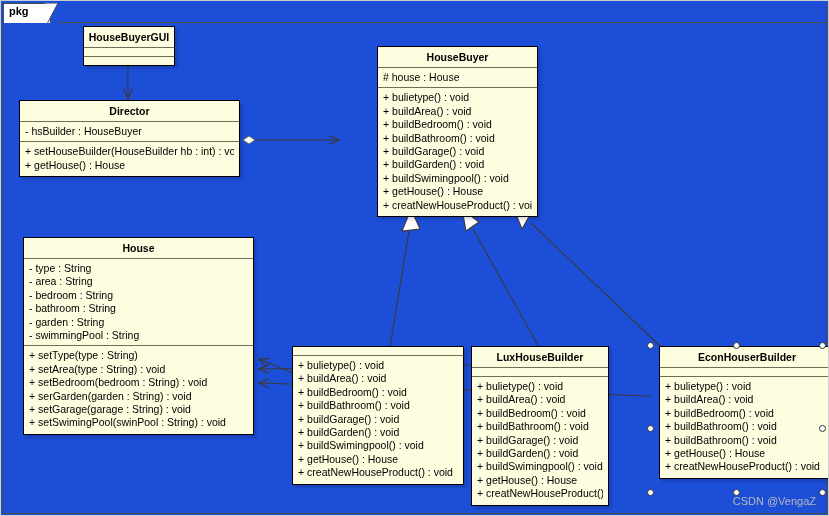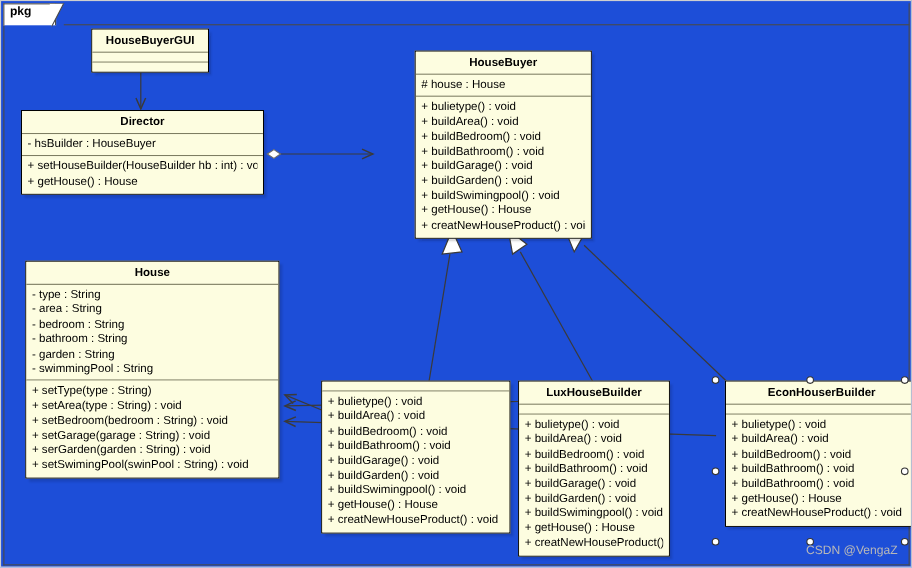--- a/index.html
+++ b/index.html
@@ -193,21 +193,21 @@
 
     <g>
       <line x1="470" y1="364" x2="258" y2="368" stroke="#3a3a3a" stroke-width="1.1" marker-end="url(#openArrowL)"></line>
     </g>
 
     <g>
       <line x1="650" y1="395" x2="258" y2="382" stroke="#3a3a3a" stroke-width="1.1" marker-end="url(#openArrowL)"></line>
     </g>
   </svg>
 
-  <div class="uml-class" id="cls-gui" style="left:82px; top:25px; width:107px;">
+  <div class="uml-class" id="cls-gui" style="left:82px; top:25px; width:92px;">
     <div class="cls-title">HouseBuyerGUI</div>
     <div class="cls-attrs empty"></div>
     <div class="cls-ops empty"></div>
   </div>
 
   <div class="uml-class" id="cls-director" style="left:18px; top:99px; width:221px;">
     <div class="cls-title">Director</div>
     <div class="cls-attrs">
         <div class="member">- hsBuilder : HouseBuyer</div>
       </div>
@@ -242,22 +242,22 @@
         <div class="member">- area : String</div>
         <div class="member">- bedroom : String</div>
         <div class="member">- bathroom : String</div>
         <div class="member">- garden : String</div>
         <div class="member">- swimmingPool : String</div>
       </div>
     <div class="cls-ops">
         <div class="member">+ setType(type : String)</div>
         <div class="member">+ setArea(type : String) : void</div>
         <div class="member">+ setBedroom(bedroom : String) : void</div>
+        <div class="member">+ serGarden(garden : String) : void</div>
         <div class="member">+ setGarage(garage : String) : void</div>
-        <div class="member">+ serGarden(garden : String) : void</div>
         <div class="member">+ setSwimingPool(swinPool : String) : void</div>
       </div>
   </div>
 
   <div class="uml-class" id="cls-norm" style="left:291px; top:345px; width:172px;">
     <div class="cls-attrs empty"></div>
     <div class="cls-ops">
         <div class="member">+ bulietype() : void</div>
         <div class="member">+ buildArea() : void</div>
         <div class="member">+ buildBedroom() : void</div>

